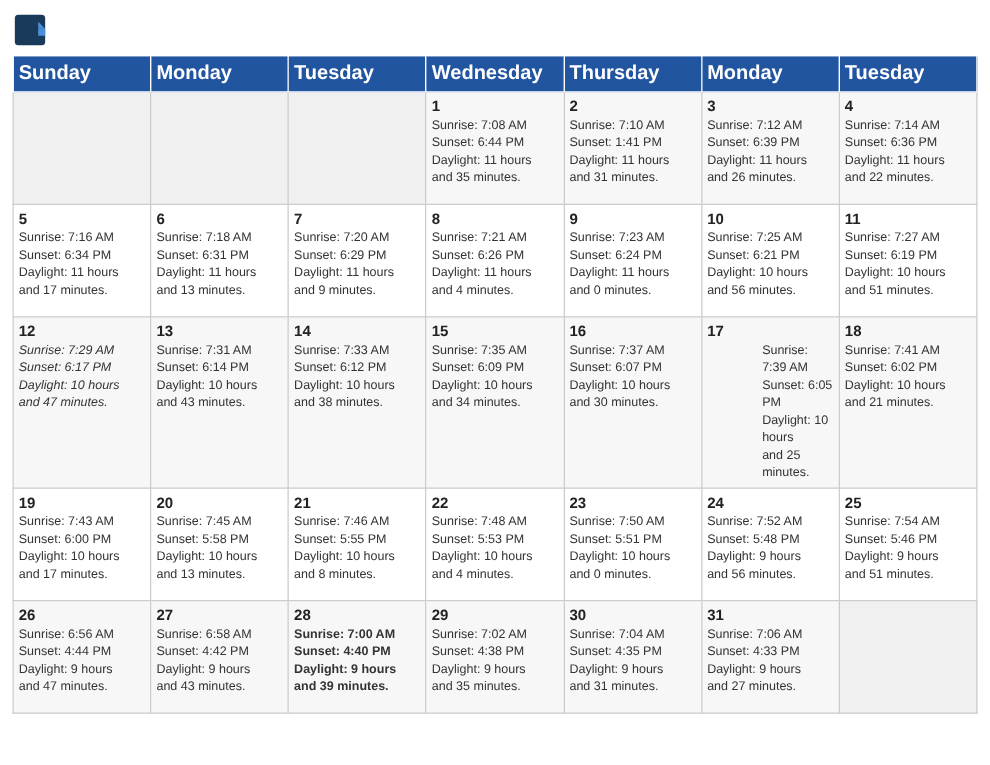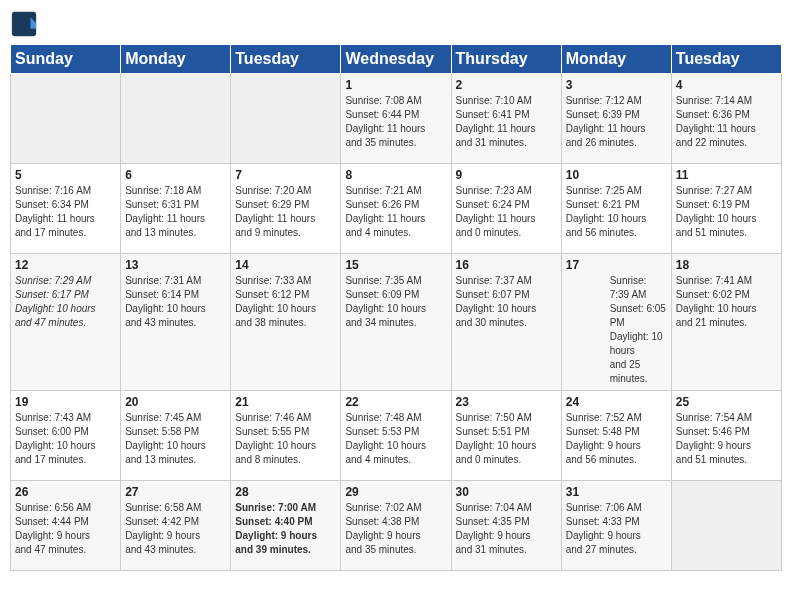--- a/index.html
+++ b/index.html
@@ -126,21 +126,21 @@
         <td>
           <div class="day-number">1</div>
           <div class="day-info" style="white-space: pre-line;">Sunrise: 7:08 AM
 Sunset: 6:44 PM
 Daylight: 11 hours
 and 35 minutes.</div>
         </td>
         <td>
           <div class="day-number">2</div>
           <div class="day-info" style="white-space: pre-line;">Sunrise: 7:10 AM
-Sunset: 6:41 PM
+Sunset: 1:41 PM
 Daylight: 11 hours
 and 31 minutes.</div>
         </td>
         <td>
           <div class="day-number">3</div>
           <div class="day-info" style="white-space: pre-line;">Sunrise: 7:12 AM
 Sunset: 6:39 PM
 Daylight: 11 hours
 and 26 minutes.</div>
         </td>

